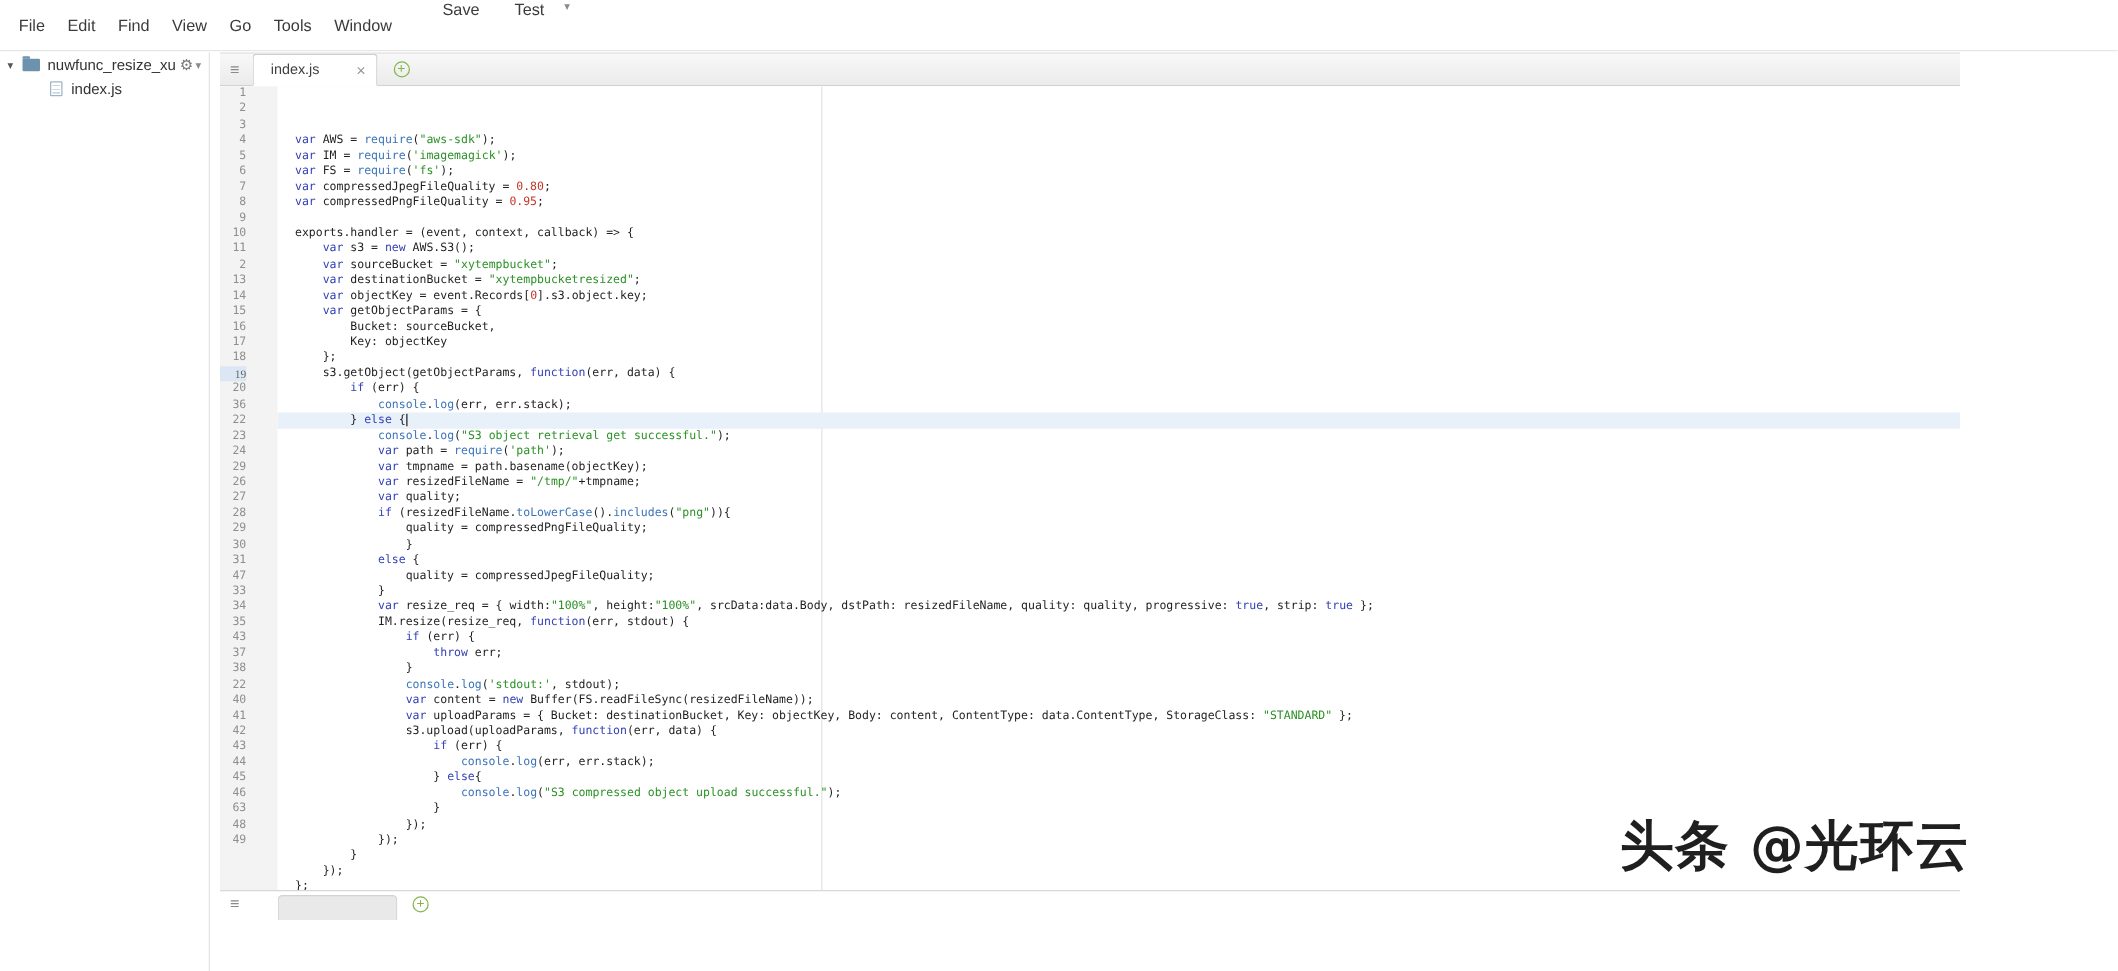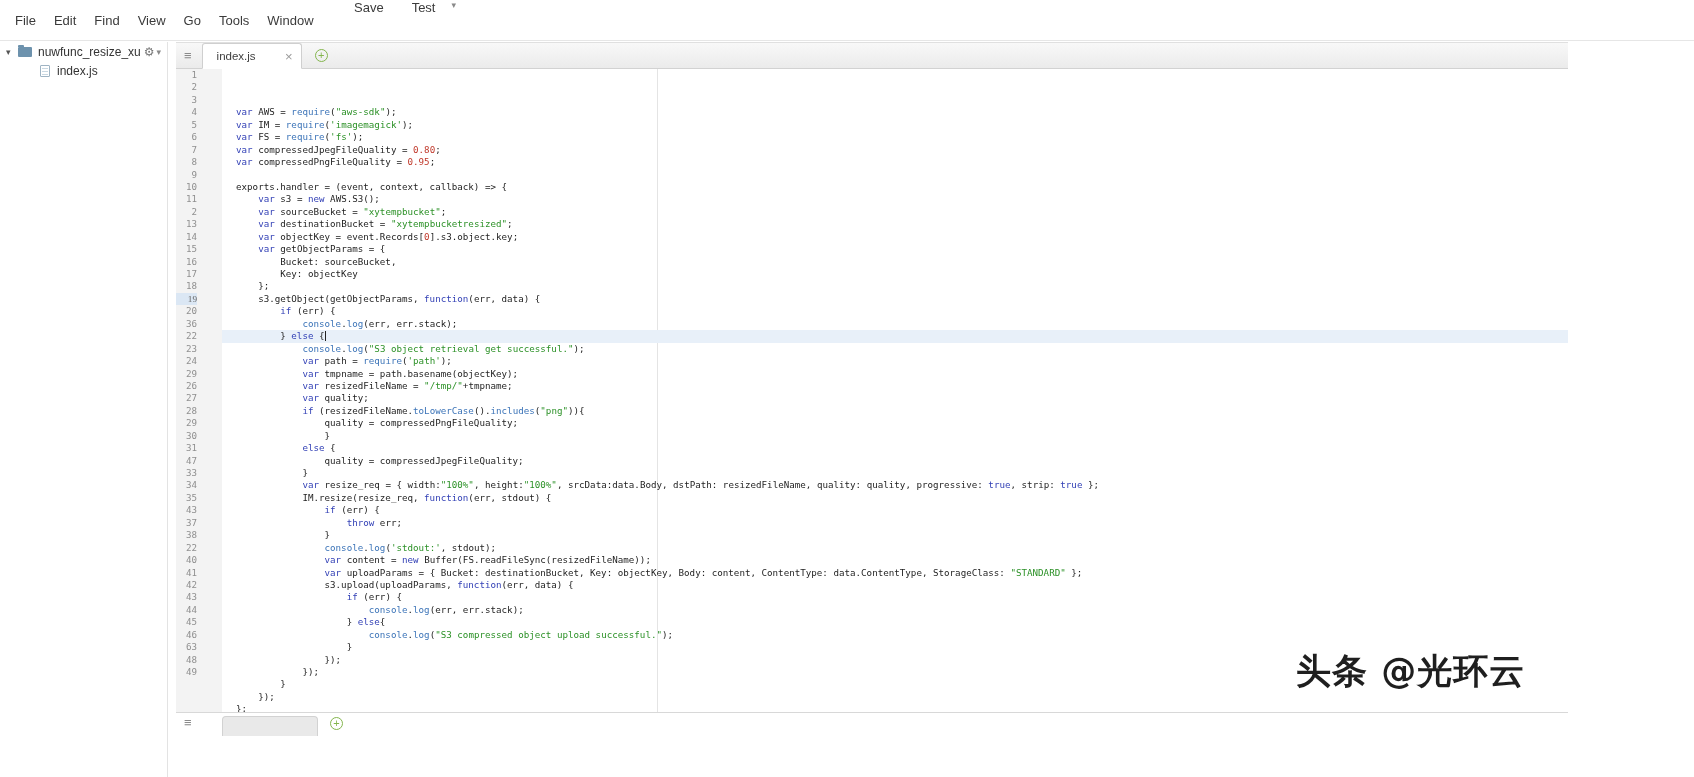--- a/index.html
+++ b/index.html
@@ -77,21 +77,21 @@
   
   .bottombar { position:absolute; top:712px; left:176px; width:1392px; height:65px;
                border-top:1px solid #d8d8d8; background:#fff; }
   .console-list-icon { position:absolute; left:8px; top:2px; color:#8a8a8a; font-size:13px; }
   .console-tab { position:absolute; left:46px; top:3px; width:96px; height:20px;
                  background:#e9e9e9; border:1px solid #d2d2d2; border-bottom:none;
                  border-radius:4px 4px 0 0; }
   .console-plus { position:absolute; left:154px; top:4px; margin:0; }
 
   
-  .watermark { position:absolute; left:1296px; top:648px; font-size:35px; font-weight:bold;
+  .watermark { position:absolute; left:1296px; top:648px; font-size:43px; font-weight:bold;
                color:#1f1f1f; letter-spacing:1px; font-family:"DejaVu Sans", sans-serif; }
 </style>
 </head>
 <body>
 
 <div class="menubar">
   <div class="menu-items">
     <span class="menu-item">File</span>
     <span class="menu-item">Edit</span>
     <span class="menu-item">Find</span>

